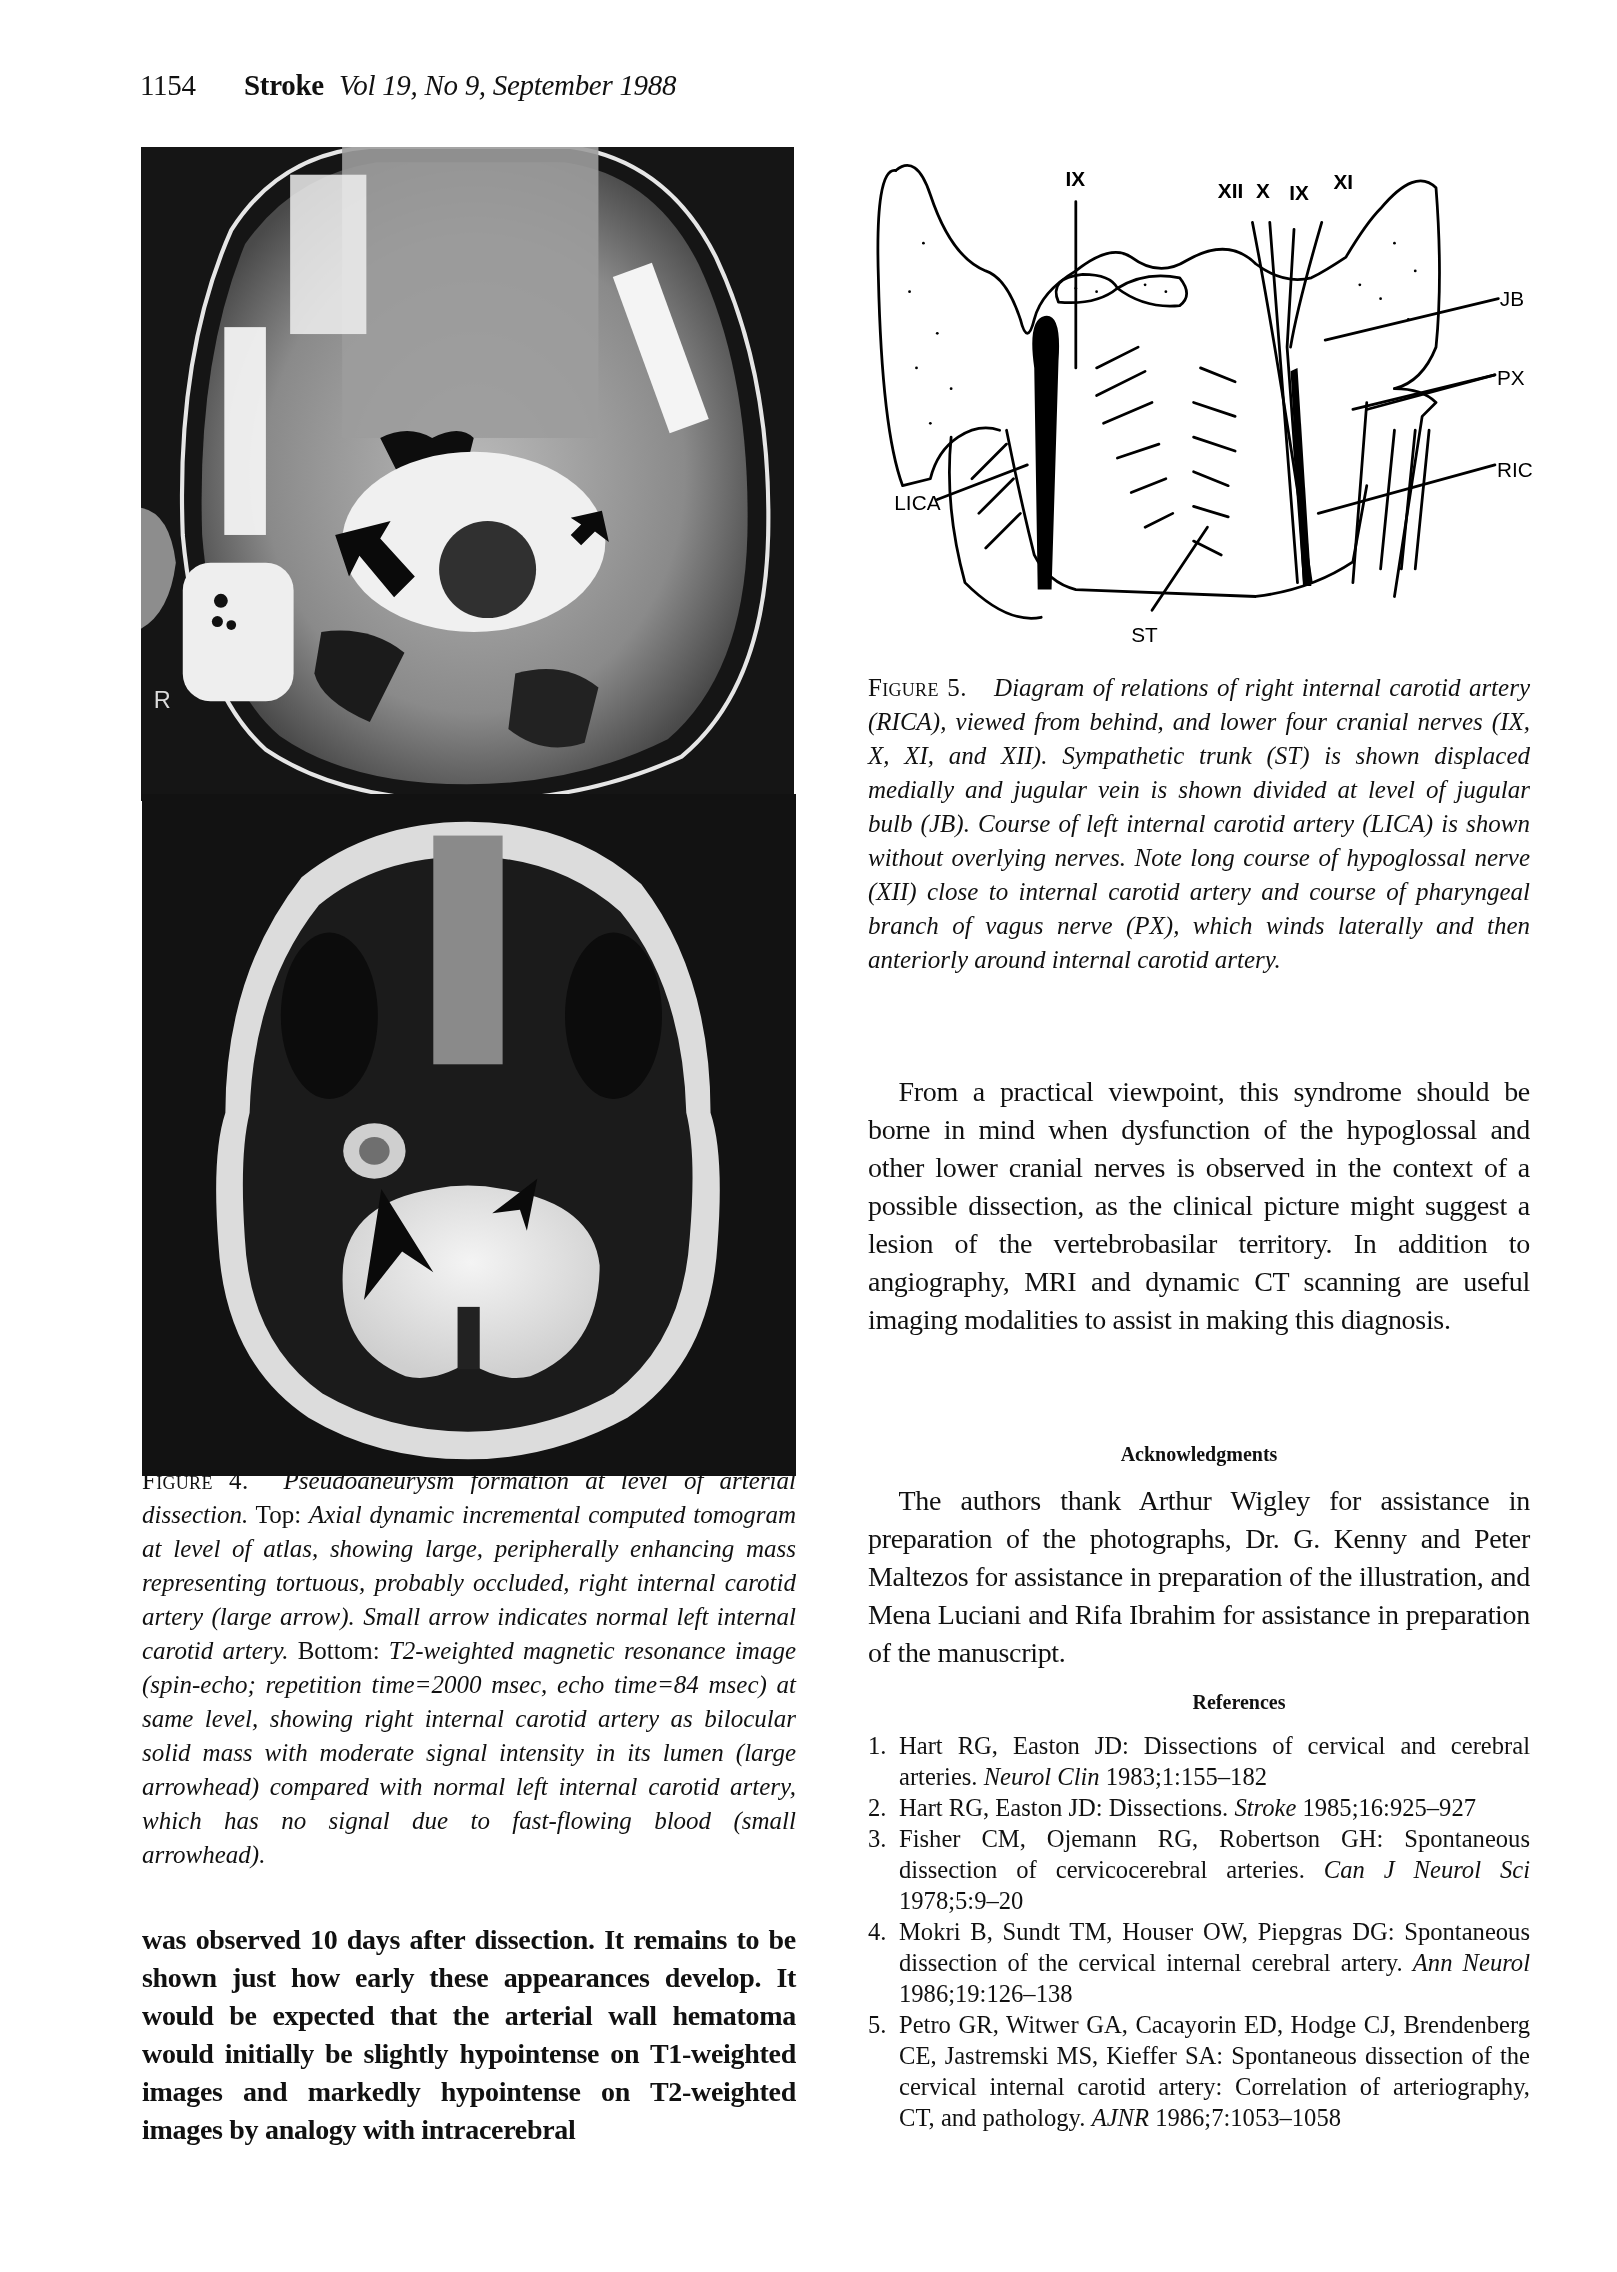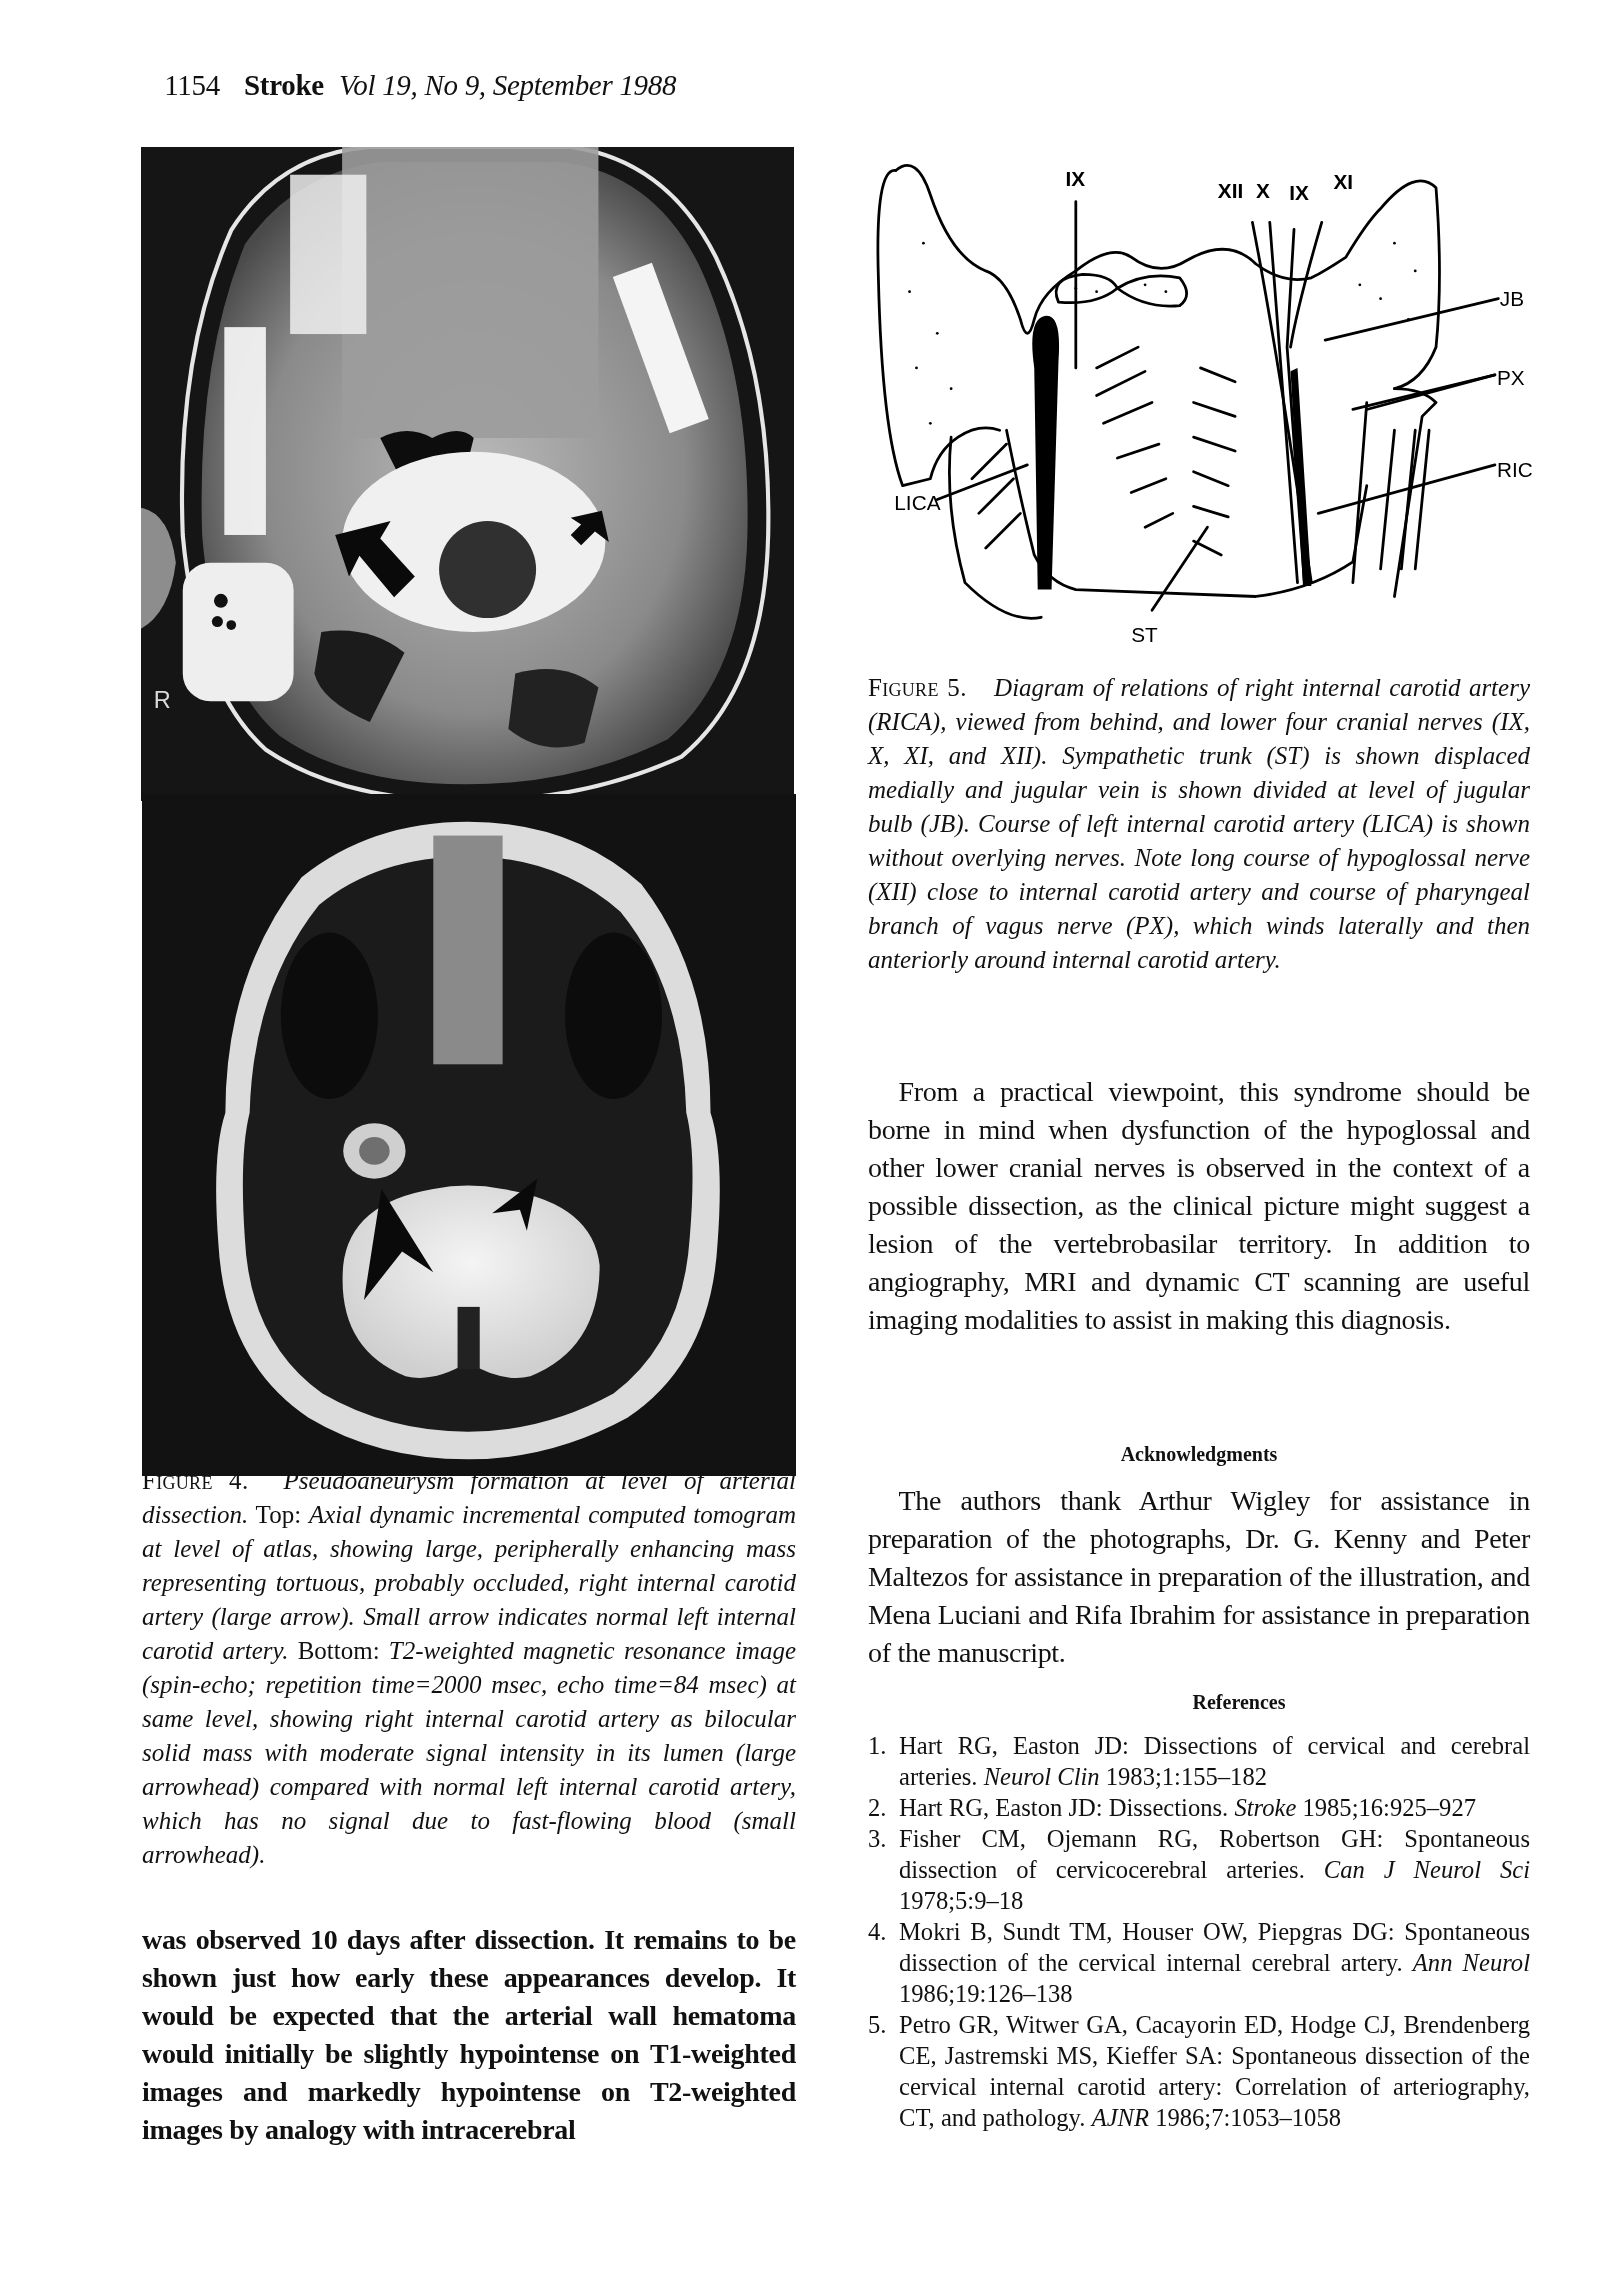--- a/index.html
+++ b/index.html
@@ -1,21 +1,21 @@
 <!DOCTYPE html>
 <html style="font-size:11px"><head>
 <meta charset="utf-8">
 <style>
   html, body { margin: 0; padding: 0; background: #ffffff; }
   body { width: 1618px; height: 2273px; position: relative; overflow: hidden; color: #111; font-family: "Liberation Serif", serif; }
   .abs { position: absolute; }
 
   
   #header { left: 140px; top: 69px; font-size: 29px; white-space: nowrap; letter-spacing: -0.3px; }
-  #header .pg { display: inline-block; width: 104px; text-align: center; }
+  #header .pg { display: inline-block; width: 104px; }
   #header .journal { font-weight: bold; margin-right: 15.2px; }
   #header .issue { font-style: italic; }
 
   
   .scan { background: #141414; overflow: hidden; }
   #ct { left: 141px; top: 147px; width: 653px; height: 654px; }
   #mri { left: 142px; top: 794px; width: 654px; height: 682px; }
 
   
   .caption { font-size: 25px; line-height: 34px; text-align: justify; }
@@ -232,17 +232,17 @@
 
 <div id="ack-heading" class="abs heading">Acknowledgments</div>
 <div id="ack-body" class="abs body-text">
   <p class="indent">The authors thank Arthur Wigley for assistance in preparation of the photographs, Dr. G. Kenny and Peter Maltezos for assistance in preparation of the illustration, and Mena Luciani and Rifa Ibrahim for assistance in preparation of the manuscript.</p>
 </div>
 
 <div id="ref-heading" class="abs heading">References</div>
 <div id="refs" class="abs">
     <div class="ref"><span class="num">1.</span><span>Hart RG, Easton JD: Dissections of cervical and cerebral arteries. </span><span class="it">Neurol Clin</span><span> 1983;1:155–182</span></div>
     <div class="ref"><span class="num">2.</span><span>Hart RG, Easton JD: Dissections. </span><span class="it">Stroke</span><span> 1985;16:925–927</span></div>
-    <div class="ref"><span class="num">3.</span><span>Fisher CM, Ojemann RG, Robertson GH: Spontaneous dissection of cervicocerebral arteries. </span><span class="it">Can J Neurol Sci</span><span> 1978;5:9–18</span></div>
+    <div class="ref"><span class="num">3.</span><span>Fisher CM, Ojemann RG, Robertson GH: Spontaneous dissection of cervicocerebral arteries. </span><span class="it">Can J Neurol Sci</span><span> 1978;5:9–20</span></div>
     <div class="ref"><span class="num">4.</span><span>Mokri B, Sundt TM, Houser OW, Piepgras DG: Spontaneous dissection of the cervical internal cerebral artery. </span><span class="it">Ann Neurol</span><span> 1986;19:126–138</span></div>
     <div class="ref"><span class="num">5.</span><span>Petro GR, Witwer GA, Cacayorin ED, Hodge CJ, Brendenberg CE, Jastremski MS, Kieffer SA: Spontaneous dissection of the cervical internal carotid artery: Correlation of arteriography, CT, and pathology. </span><span class="it">AJNR</span><span> 1986;7:1053–1058</span></div>
   </div>
 
 
 </body></html>

